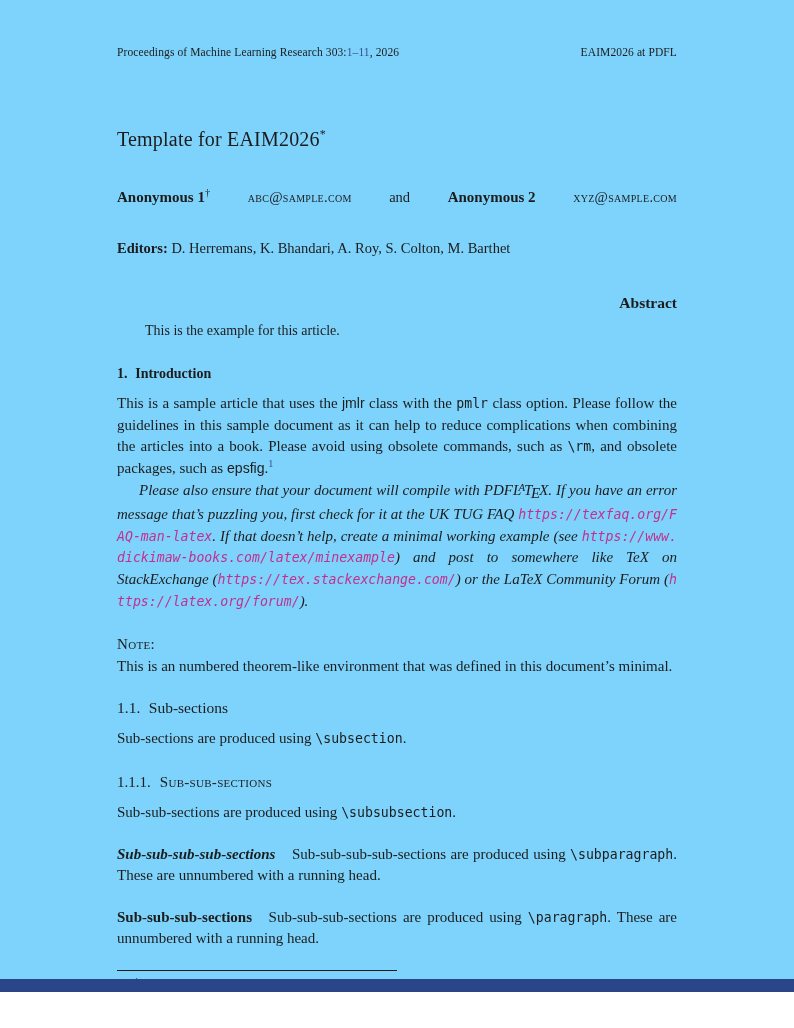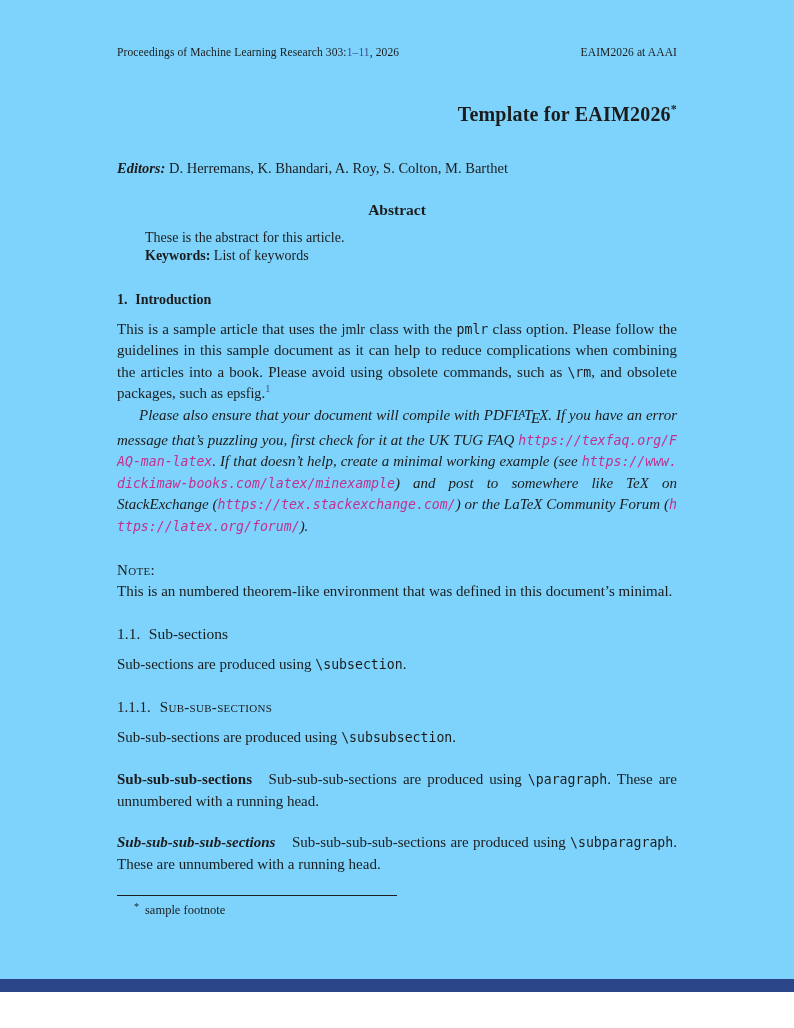--- a/index.html
+++ b/index.html
@@ -10,50 +10,50 @@
     font-family:"Liberation Serif","DejaVu Serif",serif;
     color:#1c1c1c;
     overflow:hidden;
     box-sizing:border-box;
     padding:46px 117px 0 117px;
   }
   
   .hdr{display:flex;justify-content:space-between;font-size:11.5px;letter-spacing:.01em;}
   .pages{color:var(--ilink);cursor:pointer;}
   
-  .title{margin-top:44px;text-align:right;font-size:20px;font-weight:bold;letter-spacing:.01em;}
+  .title{margin-top:69px;text-align:left;font-size:20px;font-weight:normal;letter-spacing:.01em;}
   .title sup{font-size:12px;}
   
   .authors{margin-top:36px;display:flex;justify-content:space-between;align-items:baseline;font-size:15px;}
   .aname{font-weight:bold;}
   .aname sup{font-size:10.5px;font-weight:normal;}
   .amail{font-variant:small-caps;font-size:14.5px;letter-spacing:.02em;}
   .andw{font-size:14.5px;}
   .address{margin-top:1px;font-style:italic;font-size:14.5px;}
   
   .editors{margin-top:34px;font-size:14.5px;}
-  .editors b{font-weight:bold;font-style:italic;}
+  .editors b{font-weight:bold;}
   
-  .abs-head{margin-top:24px;text-align:center;font-weight:bold;font-size:15.5px;}
+  .abs-head{margin-top:37px;text-align:right;font-weight:bold;font-size:15.5px;}
   .abs-body{margin:10px 28px 0 28px;font-size:14px;line-height:1.32;}
   .abs-body .kw{font-weight:bold;}
   
   .h1{margin-top:26px;font-size:14px;font-weight:bold;}
   .h1 .num,.h2 .num{margin-right:.55em;}
   .h2{margin-top:22px;font-size:15.5px;font-weight:normal;}
   .h3{margin-top:24px;font-size:15px;font-weight:normal;}
   .h3 .num{margin-right:.6em;font-family:Liberation Serif, serif;}
   .sc{font-variant:small-caps;letter-spacing:.02em;}
   
   .para{margin-top:11px;font-size:15px;line-height:1.44;text-align:justify;}
   .para.indent{text-indent:22px;margin-top:0;font-style:italic;}
   .note{margin-top:22px;font-size:15px;line-height:1.44;}
   .note .body{text-align:justify;}
   .seg-mono{font-family:"DejaVu Sans Mono","Liberation Mono",monospace;font-size:.88em;}
-  .seg-sans{font-family:Liberation Serif, serif;font-size:.94em;}
+  .seg-sans{font-family:Liberation Sans, sans-serif;font-size:.94em;}
   .seg-url{font-family:"DejaVu Sans Mono","Liberation Mono",monospace;font-size:.88em;color:var(--url);word-break:break-all;cursor:pointer;}
   .seg-suplink{color:var(--ilink);vertical-align:super;font-size:.68em;line-height:0;cursor:pointer;}
   .seg-runinbold{font-weight:bold;margin-right:1.1em;}
   .seg-runinbolditalic{font-weight:bold;font-style:italic;margin-right:1.1em;}
   .latex .lA{font-size:.72em;vertical-align:.28em;margin-left:-.26em;margin-right:-.1em;}
   .latex .lE{vertical-align:-.21em;margin-left:-.1em;margin-right:-.06em;}
   
   .fn-rule{margin-top:20px;width:280px;height:1px;background:#1c1c1c;}
   .fns{margin-top:5px;font-size:12.5px;line-height:1.5;}
   .fn-row{display:flex;}
@@ -64,37 +64,43 @@
 </style>
 </head>
 <body>
 
 <div class="page">
 
   <div class="hdr">
     <div>
       <span>Proceedings of Machine Learning Research 303:</span><span class="pages">1–11</span><span>, 2026</span>
     </div>
-    <div>EAIM2026 at AAAI</div>
+    <div>EAIM2026 at PDFL</div>
   </div>
 
   <div class="title">
     <span>Template for EAIM2026</span><sup>*</sup>
   </div>
 
+  <div class="authors">
+    <span class="aname"><span>Anonymous 1</span><sup>†</sup></span>
+    <span class="amail">abc@sample.com</span>
+    <span class="andw">and</span>
+    <span class="aname">Anonymous 2</span>
+    <span class="amail">xyz@sample.com</span>
+  </div>
 
   <div class="editors">
     <b>Editors:</b>
     <span>D. Herremans, K. Bhandari, A. Roy, S. Colton, M. Barthet</span>
   </div>
 
   <div class="abs-head">Abstract</div>
   <div class="abs-body">
-    <div>These is the abstract for this article.</div>
-    <div><span class="kw">Keywords:</span> <span>List of keywords</span></div>
+    <div>This is the example for this article.</div>
   </div>
 
   <div class="h1">
     <span class="num">1.</span><span>Introduction</span>
   </div>
 
   <div class="para"><span class="seg-plain">This is a sample article that uses the </span><span class="seg-sans">jmlr</span><span class="seg-plain"> class with the </span><span class="seg-mono">pmlr</span><span class="seg-plain"> class option. Please follow the guidelines in this sample document as it can help to reduce complications when combining the articles into a book. Please avoid using obsolete commands, such as </span><span class="seg-mono">\rm</span><span class="seg-plain">, and obsolete packages, such as </span><span class="seg-sans">epsfig</span><span class="seg-plain">.</span><span class="seg-suplink">1</span></div>
   <div class="para indent"><span class="seg-plain">Please also ensure that your document will compile with </span><span class="latex"><span>PDFL</span><span class="lA">A</span><span>T</span><span class="lE">E</span><span>X</span></span><span class="seg-plain">.  If you have an error message that’s puzzling you, first check for it at the UK TUG FAQ </span><span class="seg-url">https://texfaq.org/FAQ-man-latex</span><span class="seg-plain">. If that doesn’t help, create a minimal working example (see </span><span class="seg-url">https://www.dickimaw-books.com/latex/minexample</span><span class="seg-plain">) and post to somewhere like TeX on StackExchange (</span><span class="seg-url">https://tex.stackexchange.com/</span><span class="seg-plain">) or the LaTeX Community Forum (</span><span class="seg-url">https://latex.org/forum/</span><span class="seg-plain">).</span></div>
 
   <div class="note">
@@ -105,22 +111,22 @@
   <div class="h2">
     <span class="num">1.1.</span><span>Sub-sections</span>
   </div>
   <div class="para"><span class="seg-plain">Sub-sections are produced using </span><span class="seg-mono">\subsection</span><span class="seg-plain">.</span></div>
 
   <div class="h3">
     <span class="num">1.1.1.</span><span class="sc">Sub-sub-sections</span>
   </div>
   <div class="para"><span class="seg-plain">Sub-sub-sections are produced using </span><span class="seg-mono">\subsubsection</span><span class="seg-plain">.</span></div>
 
+  <div class="para" style="margin-top:20px"><span class="seg-runinbolditalic">Sub-sub-sub-sub-sections</span><span class="seg-plain">Sub-sub-sub-sub-sections are produced using </span><span class="seg-mono">\subparagraph</span><span class="seg-plain">. These are unnumbered with a running head.</span></div>
   <div class="para" style="margin-top:20px"><span class="seg-runinbold">Sub-sub-sub-sections</span><span class="seg-plain">Sub-sub-sub-sections are produced using </span><span class="seg-mono">\paragraph</span><span class="seg-plain">. These are unnumbered with a running head.</span></div>
-  <div class="para" style="margin-top:20px"><span class="seg-runinbolditalic">Sub-sub-sub-sub-sections</span><span class="seg-plain">Sub-sub-sub-sub-sections are produced using </span><span class="seg-mono">\subparagraph</span><span class="seg-plain">. These are unnumbered with a running head.</span></div>
 
   <div class="fn-rule"></div>
   <div class="fns">
     <div class="fn-row">
       <span class="fn-mark sup">*</span>
       <span><span class="seg-plain">sample footnote</span></span>
     </div>
 
   </div>
 

